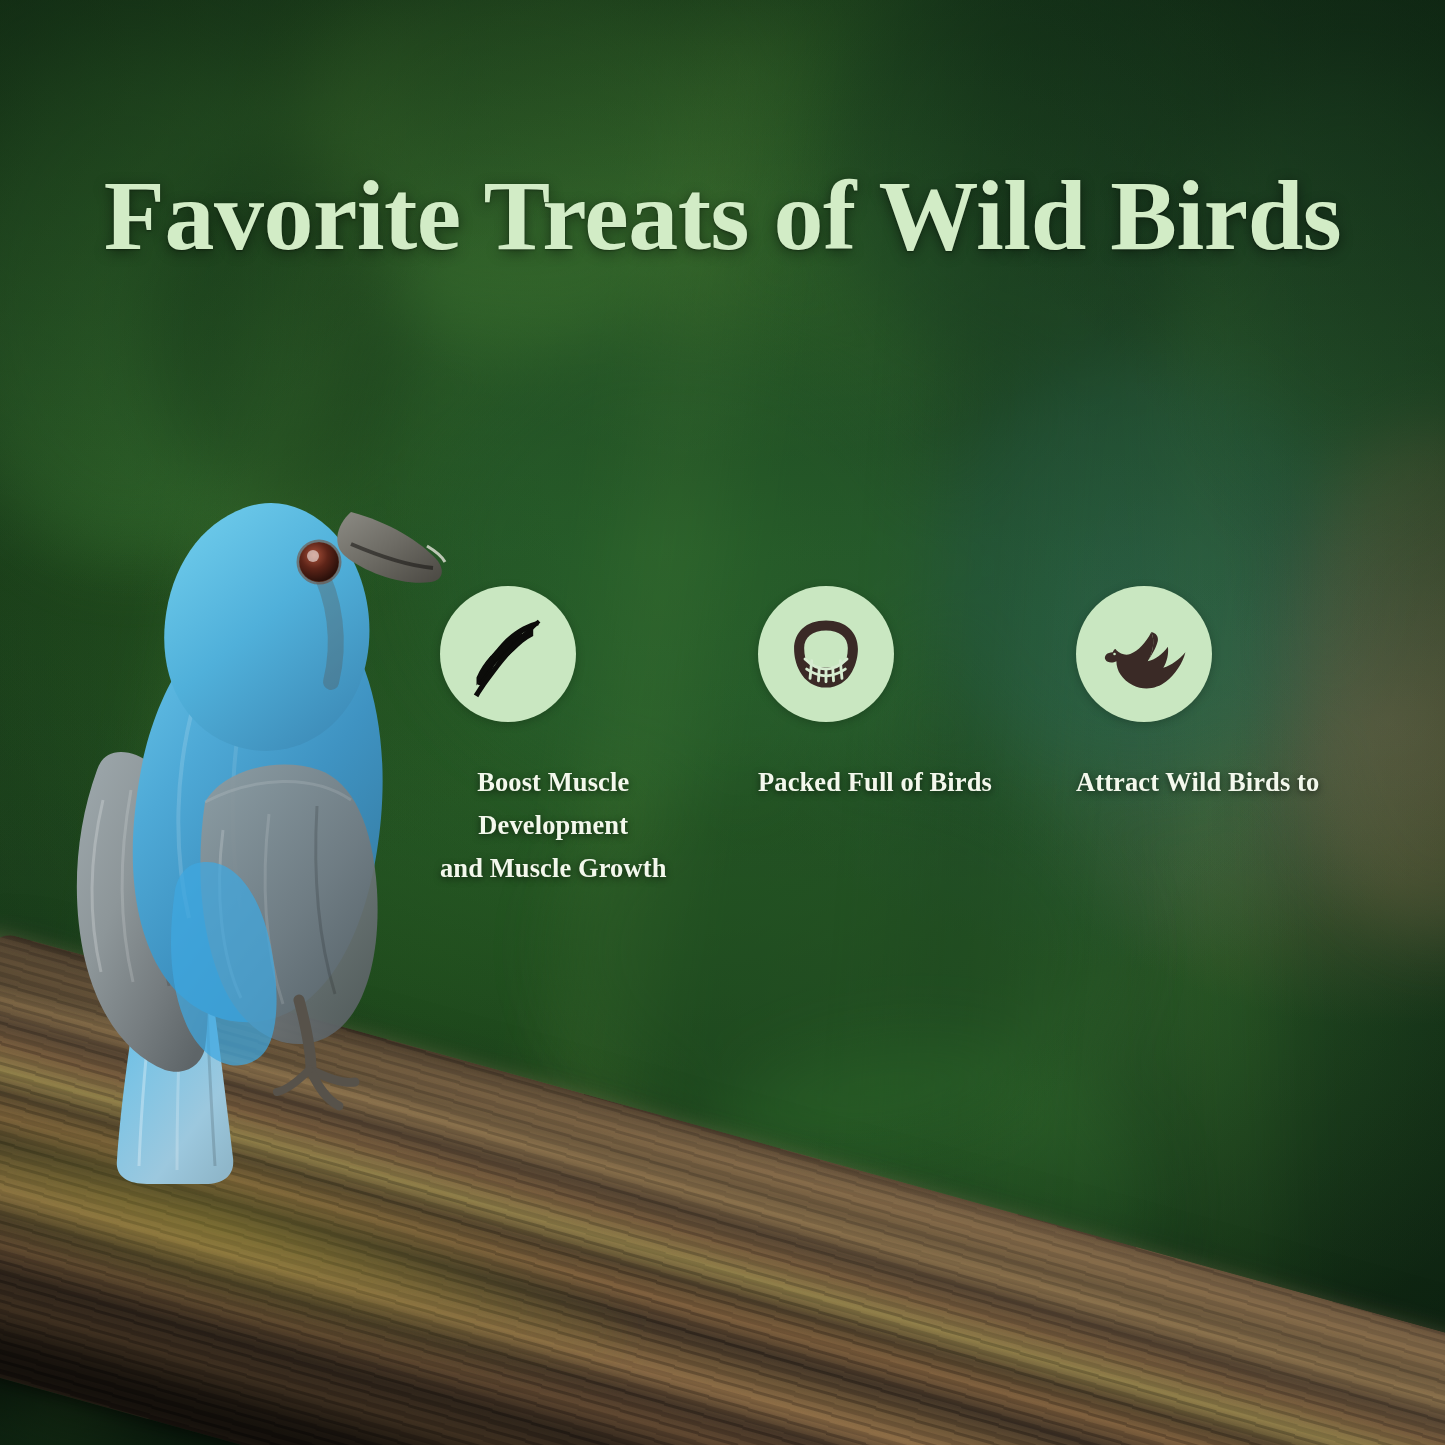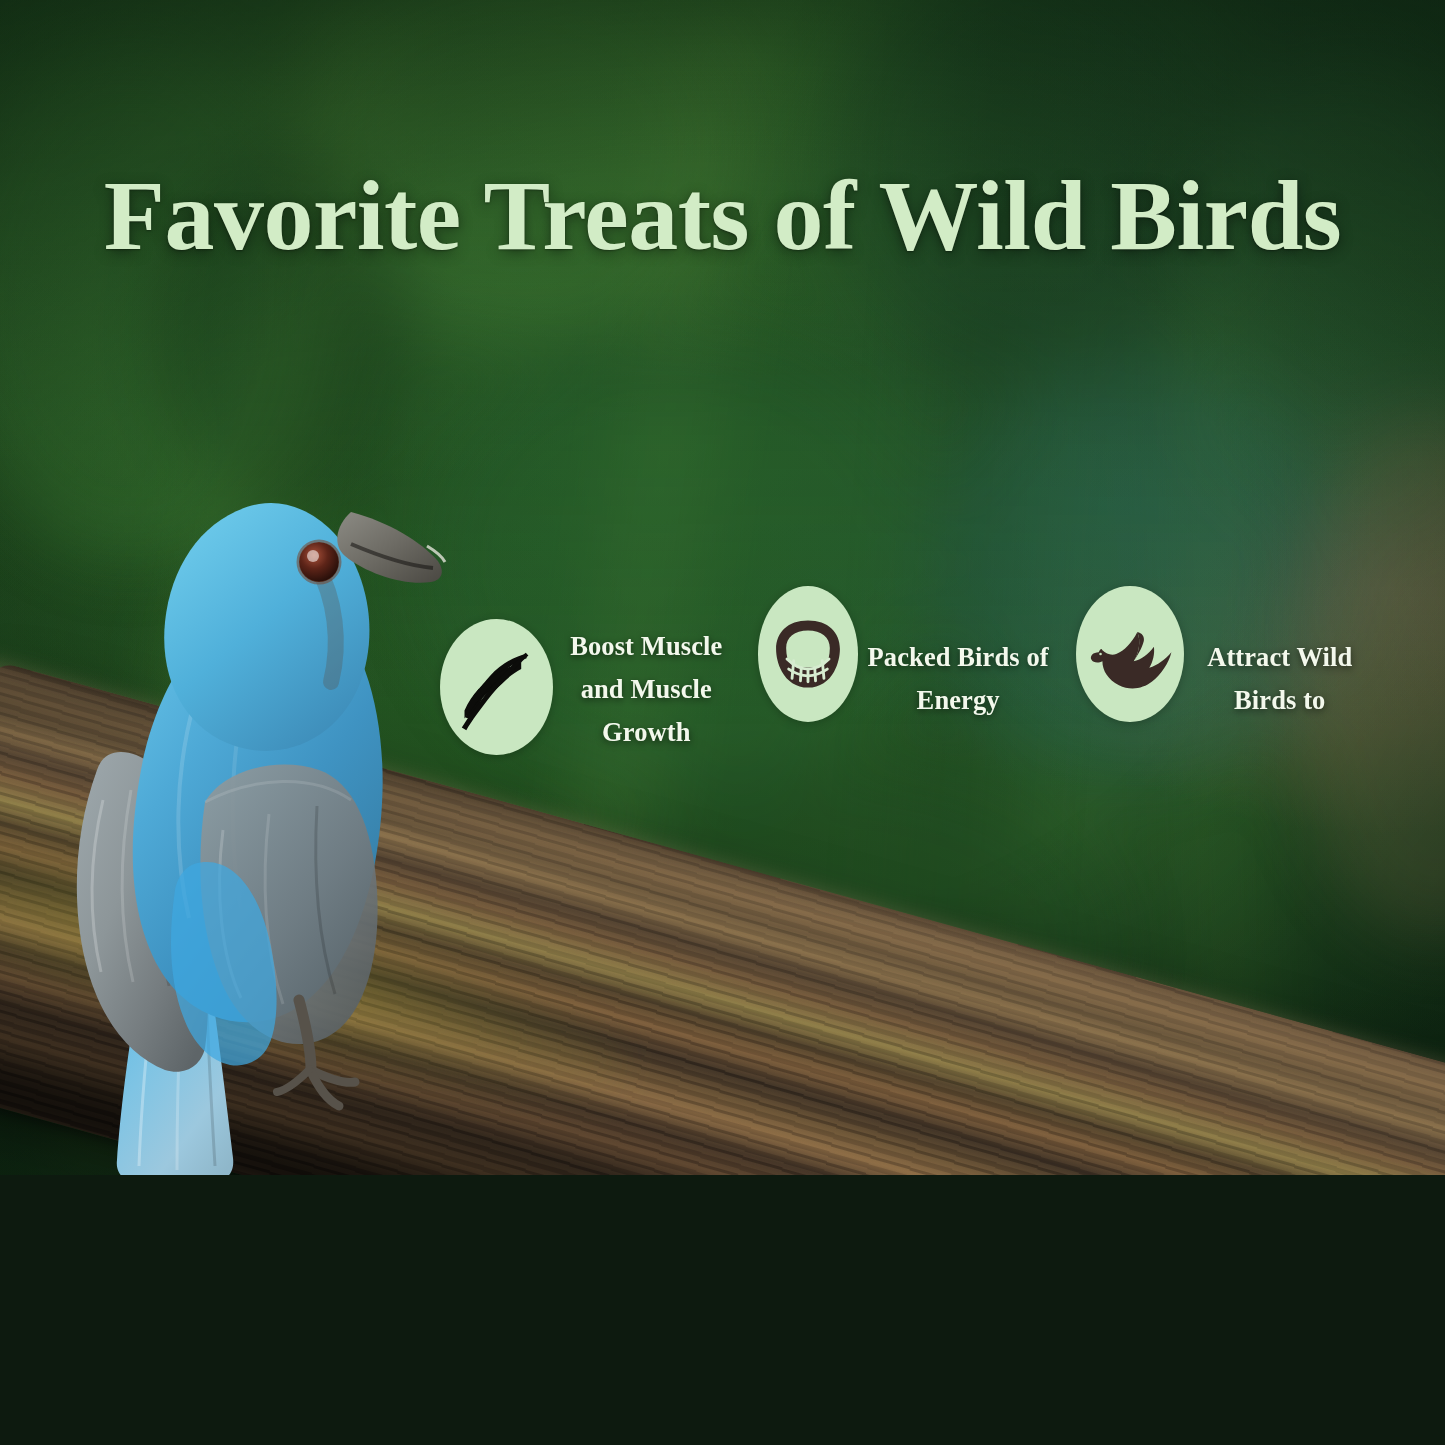--- a/index.html
+++ b/index.html
@@ -1,18 +1,18 @@
 <!DOCTYPE html>
 <html><head>
 <meta charset="utf-8">
 <style>
   html,body{margin:0;padding:0;background:#0d1a0f;}
   #stage{
     position:relative;
-    width:1445px;height:1175px;
+    width:1445px;height:1445px;
     overflow:hidden;
     font-family:"Liberation Serif", serif;
     background:#4d7c0f;
   }
 
   
   .bg-layer{position:absolute;inset:0;}
   #bg-base{
     background:
       radial-gradient(ellipse 70% 55% at 18% 8%,   #3d7a34 0%, rgba(61,122,52,0) 62%),
@@ -102,21 +102,21 @@
     color:#d2ecc6;
     text-shadow:0 3px 14px rgba(0,0,0,.45), 0 1px 2px rgba(0,0,0,.35);
     white-space:nowrap;
   }
 
   
   #features{
     position:absolute;left:440px;top:586px;width:960px;
     display:flex;align-items:flex-start;
   }
-  .feature{display:flex;align-items:flex-end;}
+  .feature{display:flex;flex-direction:column;align-items:flex-start;}
   .feature.f0{width:300px;margin-right:18px;}
   .feature.f1{width:300px;margin-right:18px;}
   .feature.f2{width:300px;}
 
   .fcircle{
     width:136px;height:136px;border-radius:50%;
     background:#c9e7c1;
     display:flex;align-items:center;justify-content:center;
     box-shadow:0 2px 10px rgba(0,0,0,.22);
   }
@@ -272,20 +272,21 @@
             <path d="M66 27 C55 32 45 40 37 50 L35 62 L48 50 C54 44 60 38 67 34 Z"></path>
             <path d="M54 33 C44 39 35 47 28 57 L26 69 L38 57 C44 50 49 44 56 40 Z"></path>
             <path d="M42 41 C33 48 26 57 21 67 L20 78 L30 66 C35 59 39 53 45 49 Z"></path>
             <path d="M31 52 C24 59 19 67 15 76 L15 85 L23 75 C27 69 30 63 35 59 Z"></path>
             <path d="M86 15 C72 28 58 43 45 59 C33 74 23 88 17 98 L12 95 C19 84 29 70 41 55 C54 39 69 24 83 12 Z"></path>
           </g>
         </svg>
       </div>
       <div class="flabel">
         <div>Boost Muscle</div>
+        <div>Development</div>
         <div>and Muscle Growth</div>
       </div>
     </div>
 
     <div class="feature f1">
       <div class="fcircle">
         <svg width="84" height="84" viewBox="0 0 100 100">
 
           <path d="M50 10 C26 10 12 24 12 44 C12 52 14 62 19 71 C25 82 36 90 50 90 C64 90 75 82 81 71 C86 62 88 52 88 44 C88 24 74 10 50 10 Z
                    M50 22 C66 22 76 30 76 43 C76 51 74 60 70 67 C66 75 59 80 50 80 C41 80 34 75 30 67 C26 60 24 51 24 43 C24 30 34 22 50 22 Z" fill="#3a2a26"></path>
@@ -297,21 +298,21 @@
             <path d="M27 68 C36 74 43 76 50 76 C57 76 64 74 73 68"></path>
             <path d="M33 58 L31 79"></path>
             <path d="M42 66 L41 82"></path>
             <path d="M50 68 L50 83"></path>
             <path d="M58 66 L59 82"></path>
             <path d="M67 58 L69 79"></path>
           </g>
         </svg>
       </div>
       <div class="flabel">
-        <div>Packed Birds of Energy</div>
+        <div>Packed Full of Birds</div>
       </div>
     </div>
 
     <div class="feature f2">
       <div class="fcircle">
         <svg width="92" height="92" viewBox="0 0 100 100">
           <g fill="#3a2a26">
 
             <path d="M16 48 C10 48 6 52 8 56 C10 60 16 60 20 58 C20 68 26 78 38 84 C50 90 64 88 74 80 C84 72 92 60 95 48
                      C88 56 80 62 71 65 C75 58 77 50 76 42 C70 50 62 56 54 58 C60 48 62 36 58 26

